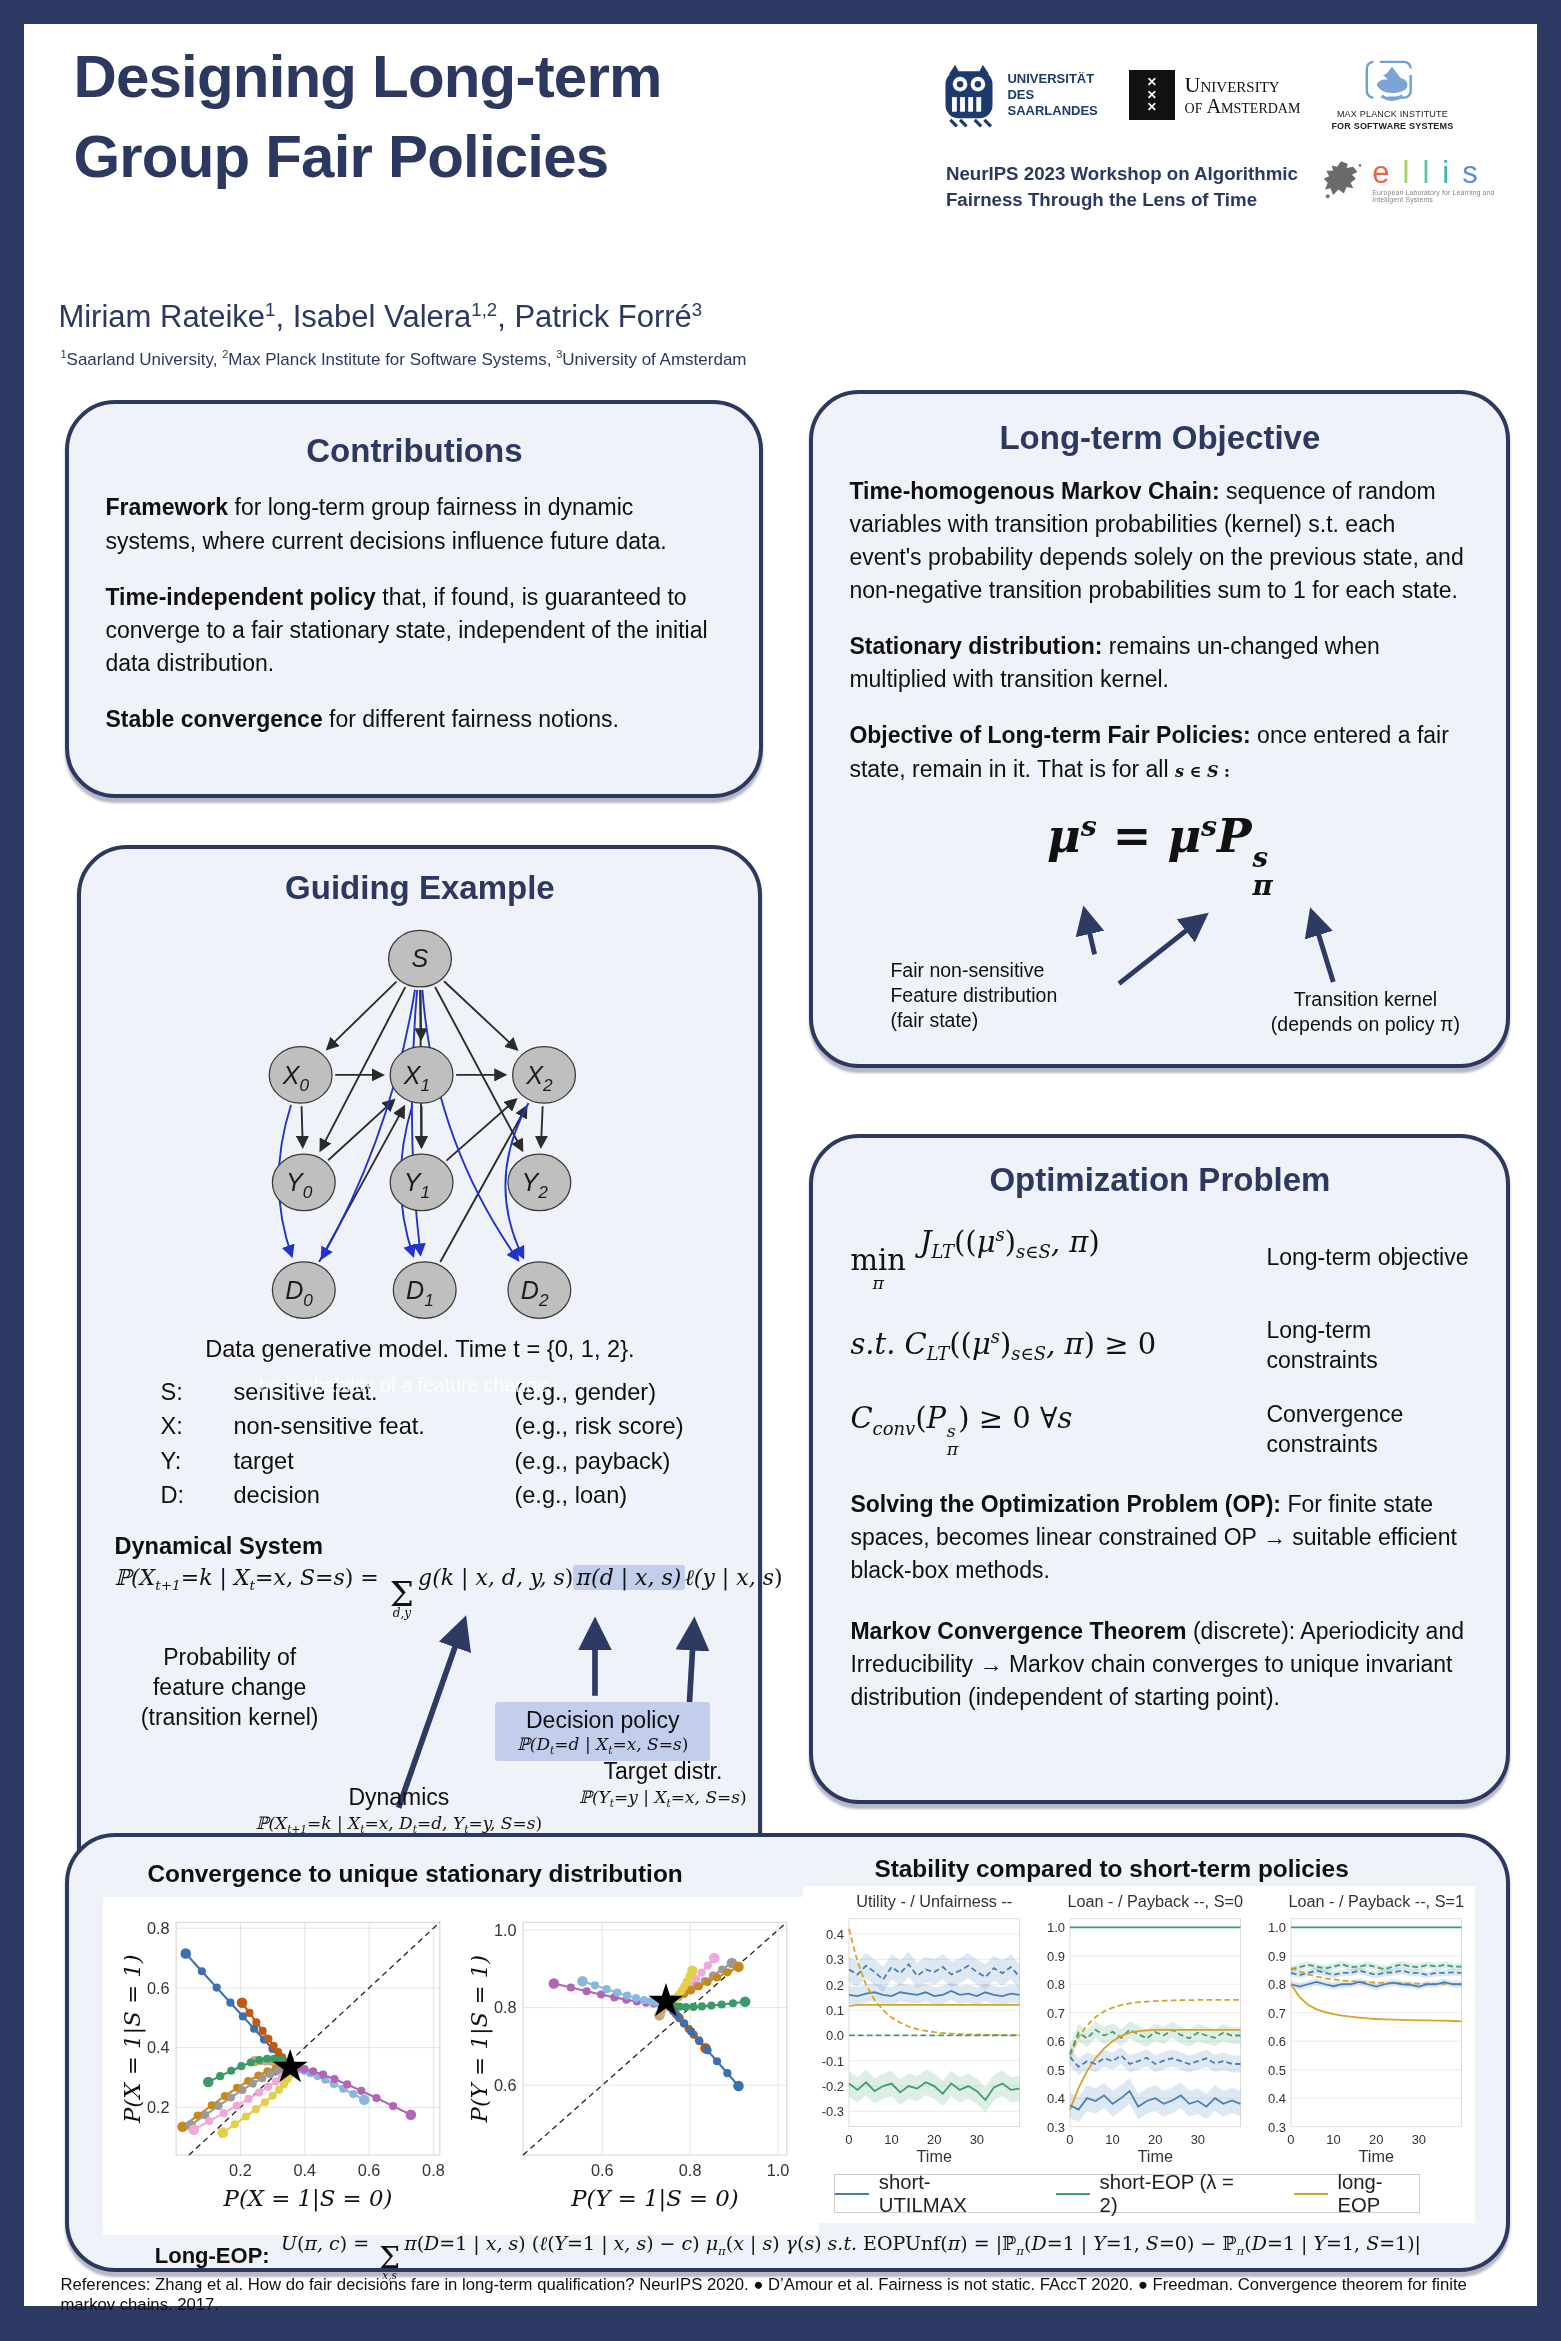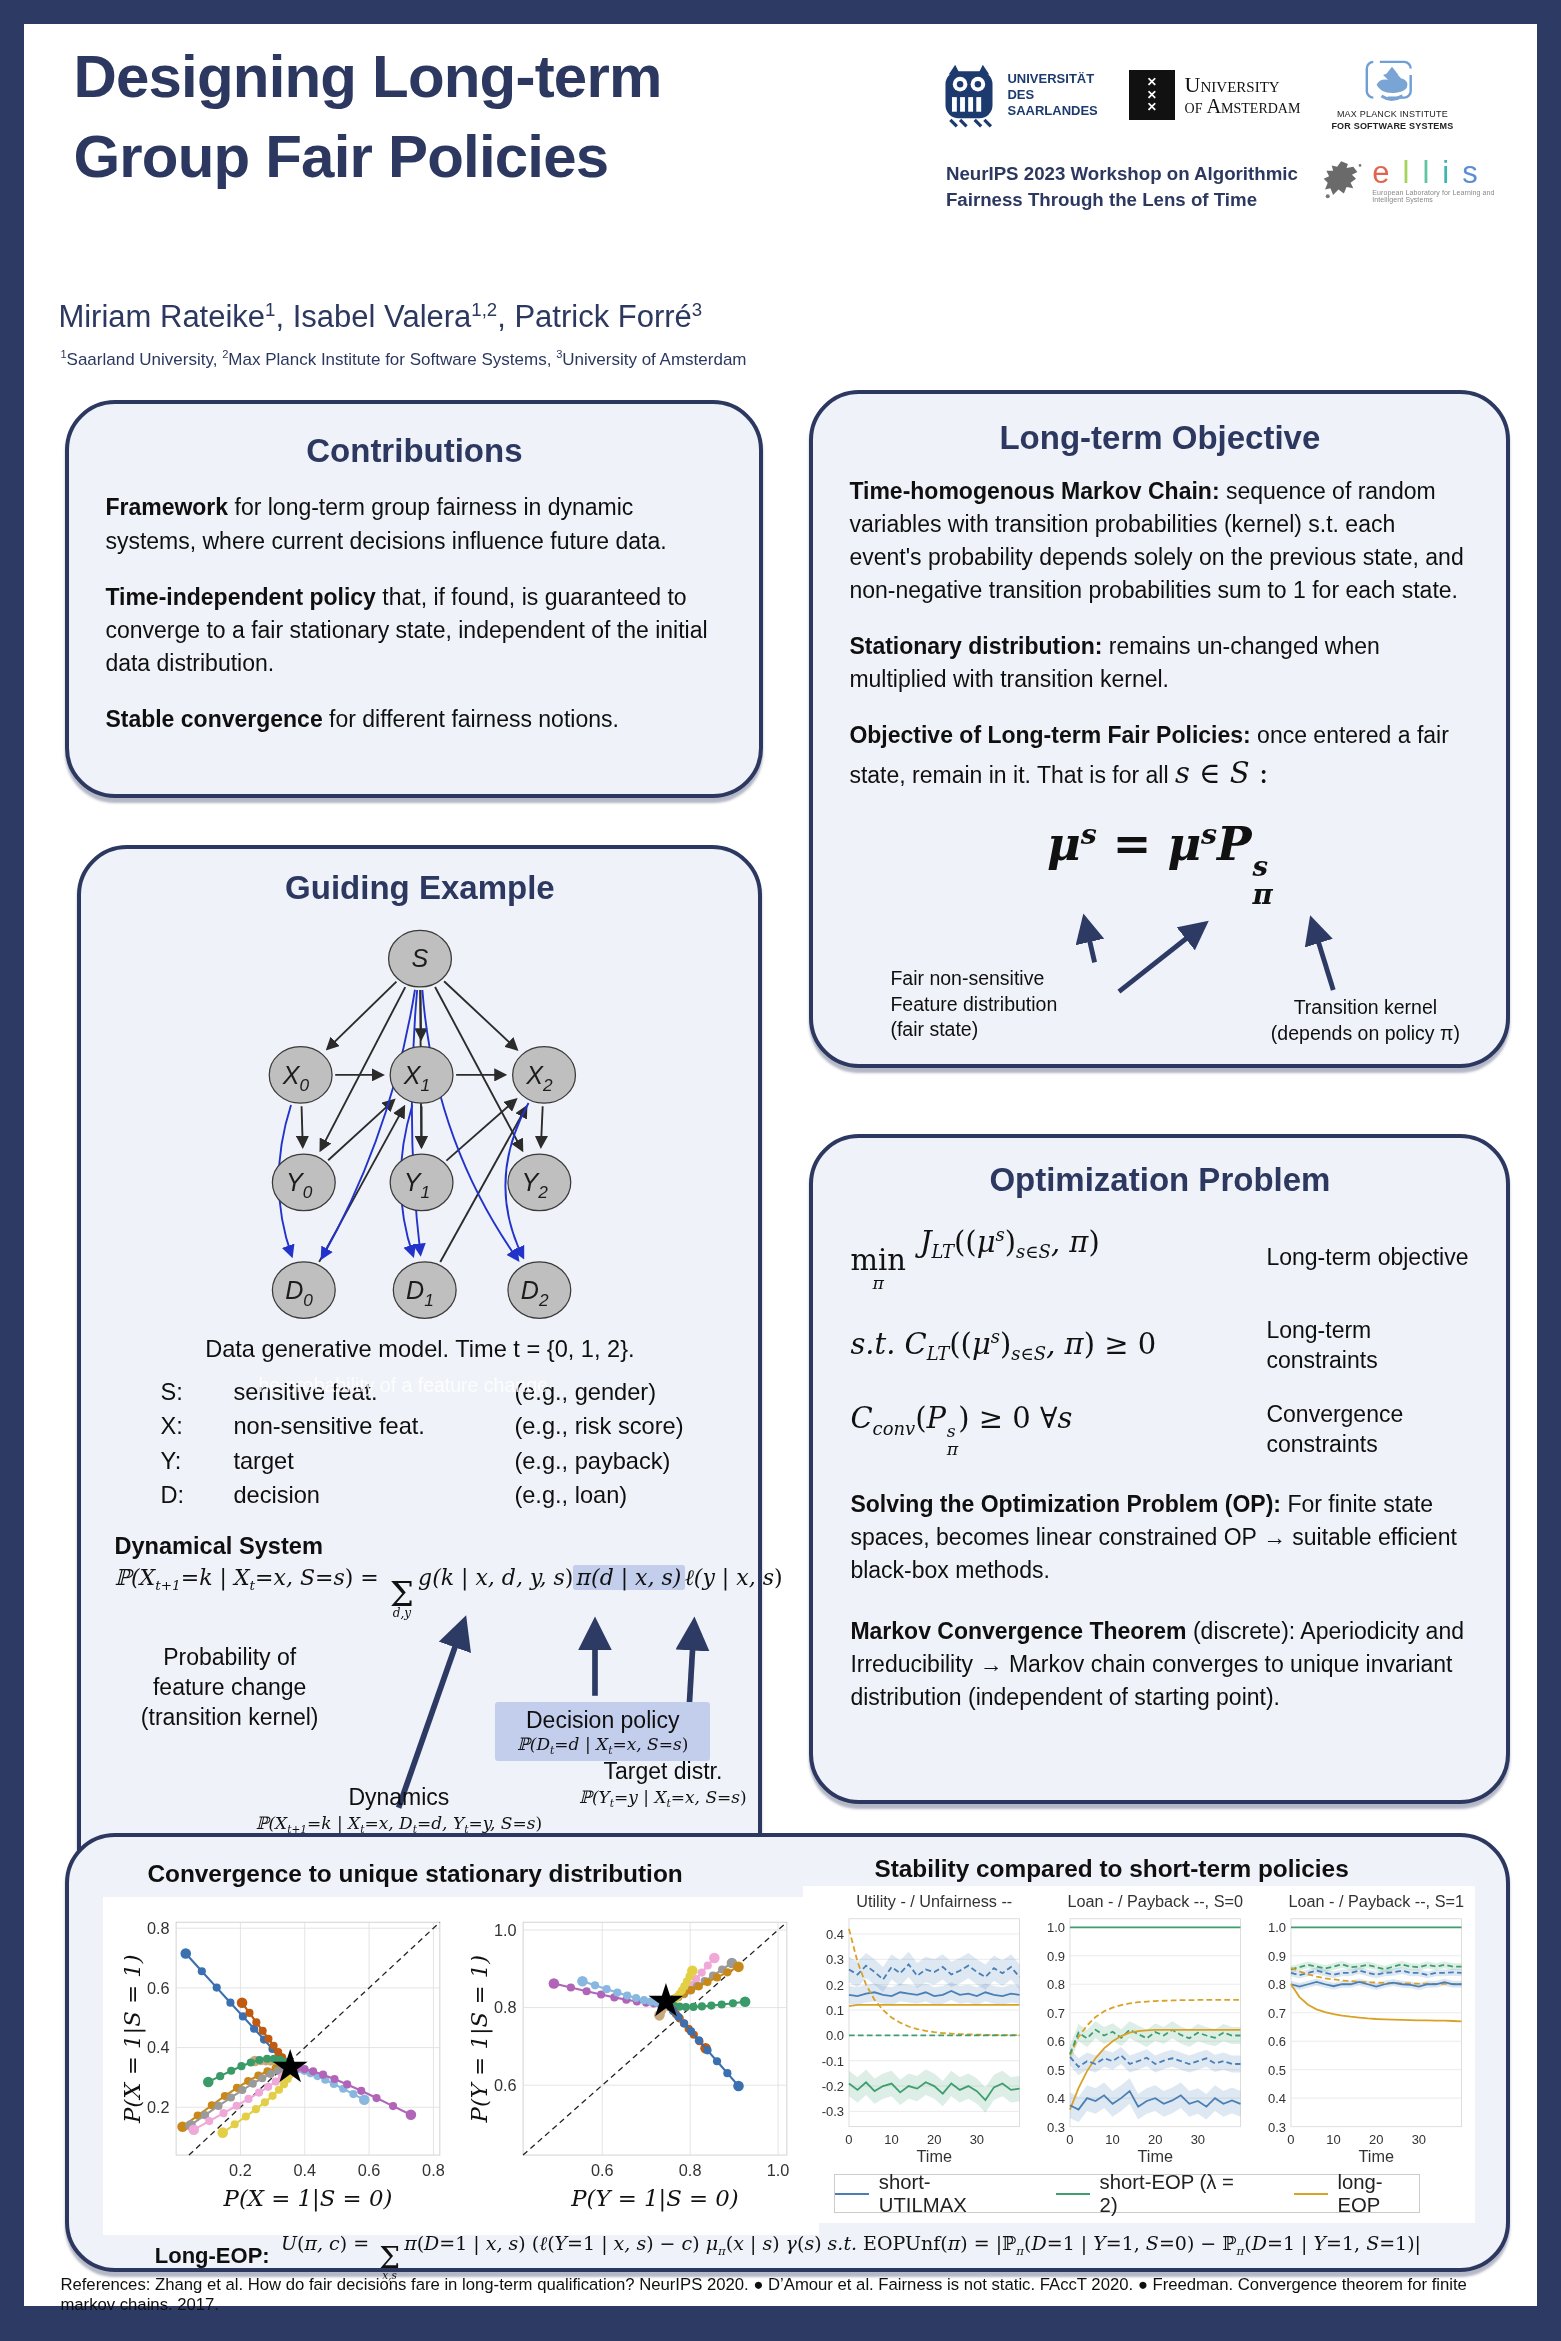--- a/index.html
+++ b/index.html
@@ -172,21 +172,21 @@
       <div class="box-title">Contributions</div>
       <p class="para"><b>Framework</b><span> for long-term group fairness in dynamic systems, where current decisions influence future data.</span></p>
       <p class="para"><b>Time-independent policy</b><span> that, if found, is guaranteed to converge to a fair stationary state, independent of the initial data distribution.</span></p>
       <p class="para"><b>Stable convergence</b><span> for different fairness notions.</span></p>
     </div>
 
     <div class="box" id="box-objective">
       <div class="box-title">Long-term Objective</div>
       <p class="para"><b>Time-homogenous Markov Chain:</b><span> sequence of random variables with transition probabilities (kernel) s.t. each event's probability depends solely on the previous state, and non-negative transition probabilities sum to 1 for each state.</span></p>
       <p class="para"><b>Stationary distribution:</b><span> remains un-changed when multiplied with transition kernel.</span></p>
-      <p class="para"><b>Objective of Long-term Fair Policies:</b><span> once entered a fair state, remain in it. That is for all </span><span class="eq" style="font-size:29px;">s<span class="rm"> ∈ </span>S<span class="rm"> :</span></span></p>
+      <p class="para"><b>Objective of Long-term Fair Policies:</b><span> once entered a fair state, remain in it. That is for all </span><span class="eq" style="font-size:16px;font-weight:bold;">s<span class="rm"> ∈ </span>S<span class="rm"> :</span></span></p>
       <div class="obj-eq eq">μ<sup>s</sup><span class="rm"> = </span>μ<sup>s</sup>P<span class="stk">
             <span>s</span>
             <span>π</span>
           </span></div>
       <div class="obj-ann">
         <svg width="626" height="138" style="position:absolute;left:0;top:0;" viewBox="0 0 770 170">
           <defs>
             <marker id="navyArrow" markerWidth="6" markerHeight="6" refX="4.6" refY="3" orient="auto">
                 <path d="M0,0 L6,3 L0,6 Z" fill="#2d3a64"></path>
               </marker>

